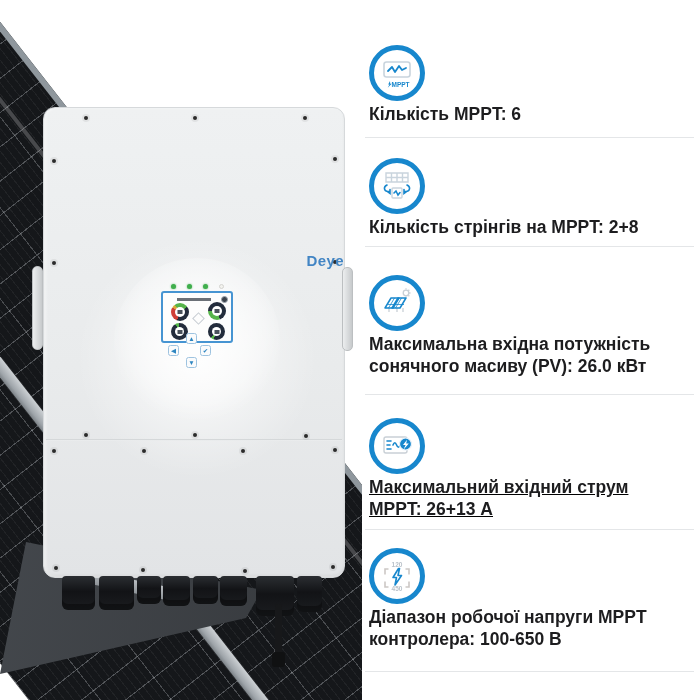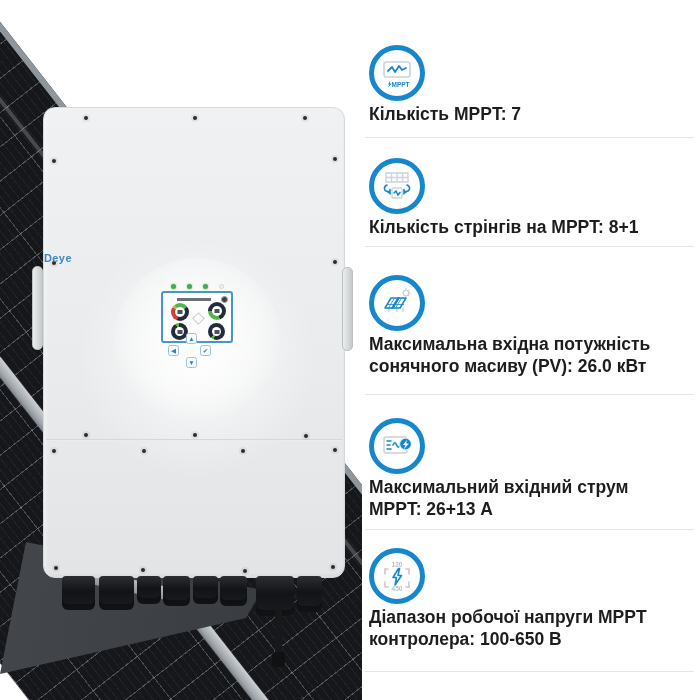--- a/index.html
+++ b/index.html
@@ -43,22 +43,22 @@
 
   .seam { position:absolute; left:2px; right:2px; top:331px; height:2px;
     background:linear-gradient(180deg,#cbced0,#f4f5f6); }
 
   .screw { position:absolute; width:4px; height:4px; background:#2b2b2b; border-radius:50%;
     box-shadow:0 0 0 2px rgba(0,0,0,.06); }
 
   .emboss { position:absolute; left:70px; top:150px; width:166px; height:166px; border-radius:50%;
     background:radial-gradient(circle at 50% 45%, rgba(255,255,255,.95) 0%, rgba(255,255,255,.35) 55%, rgba(255,255,255,0) 72%); }
 
-  .logo { position:absolute; left:0; right:0; top:144px; text-align:left;
-    font-size:11px; font-weight:700; color:#4285c4; letter-spacing:.4px; }
+  .logo { position:absolute; left:0; right:0; top:144px; text-align:right;
+    font-size:15px; font-weight:700; color:#4285c4; letter-spacing:.4px; }
 
   .led { position:absolute; top:176px; width:5px; height:5px; border-radius:50%; }
   .led.green { background:#3fae4c; box-shadow:0 0 2px rgba(63,174,76,.8); }
   .led.white { background:#f2f2ee; border:1px solid #d4d4d0; }
   .led-label { position:absolute; top:184px; width:9px; height:2px; background:#b9bdc2; }
 
   .screen { position:absolute; left:117px; top:183px; width:72px; height:52px;
     background:#fdfdfd; border:2px solid #4694d2; border-radius:3px; }
   .scr-title { position:absolute; left:14px; top:5px; width:34px; height:3px; background:#6b7077; }
   .scr-gear  { position:absolute; right:3px; top:3px; width:7px; height:7px; border-radius:50%;
@@ -93,21 +93,21 @@
     background:#17181a; border-radius:3px; }
   .cable-tip { position:absolute; left:272px; top:652px; width:13px; height:15px;
     background:#101112; border-radius:3px; }
 
   
   .features { position:absolute; left:363px; top:0; width:337px; height:700px; }
   .feature { position:absolute; left:6px; right:8px; }
   .icon-ring { width:56px; height:56px; border:5px solid #1787cd; border-radius:50%;
     background:#fff; display:flex; align-items:center; justify-content:center; margin-bottom:2px; }
   .feature-title { font-size:17.5px; font-weight:700; color:#1d1d1f; line-height:22px; }
-  .f1 { top:45px; }  .f2 { top:158px; } .f3 { top:275px; } .f4 { top:418px; } .f5 { top:548px; }
+  .f1 { top:45px; }  .f2 { top:158px; } .f3 { top:275px; } .f4 { top:418px;text-decoration:underline; } .f5 { top:548px; }
   .f3 .feature-title { max-width:320px; }
   .f4 .feature-title { max-width:285px; }
   .f5 .feature-title { max-width:320px; }
   .divider { position:absolute; left:2px; right:6px; height:1px; background:#e4e6e8; }
   .d1 { top:137px; } .d2 { top:246px; } .d3 { top:394px; } .d4 { top:529px; } .d5 { top:671px; }
 </style>
 </head>
 <body>
 
 <div class="canvas">
@@ -199,39 +199,39 @@
 
     <div class="feature f1">
       <div class="icon-ring">
         <svg width="36" height="36" viewBox="0 0 36 36">
           <rect x="5" y="7" width="26" height="15" rx="2.5" fill="none" stroke="#c9d4dd" stroke-width="1.6"></rect>
           <polyline points="9,16 13,12 16,17 20,11 23,15 27,13" fill="none" stroke="#1787cd" stroke-width="1.8" stroke-linecap="round" stroke-linejoin="round"></polyline>
           <path d="M11,26 l-1.8,3.4 h1.3 l-1.8,3.4 l4,-4 h-1.5 z" fill="#1787cd"></path>
           <text x="21.5" y="32" font-size="6.5" font-weight="bold" fill="#1787cd" text-anchor="middle">MPPT</text>
         </svg>
       </div>
-      <div class="feature-title">Кількість MPPT: 7</div>
+      <div class="feature-title">Кількість MPPT: 6</div>
     </div>
     <div class="divider d1"></div>
 
     <div class="feature f2">
       <div class="icon-ring">
         <svg width="36" height="36" viewBox="0 0 36 36">
           <g fill="none" stroke="#c9d4dd" stroke-width="1.4">
             <path d="M7,5 h22 v9 h-22 z M12.5,5 v9 M18,5 v9 M23.5,5 v9 M7,9.5 h22"></path>
             <rect x="13" y="20" width="10" height="10" rx="1"></rect>
           </g>
           <g fill="none" stroke="#1787cd" stroke-width="1.6" stroke-linecap="round">
             <path d="M8,17 c-3.5,1.5 -3.5,5.5 0.5,6.5 h2.5 M11,21.5 v4 l-2.5,-1.8"></path>
             <path d="M28,17 c3.5,1.5 3.5,5.5 -0.5,6.5 h-2.5 M25,21.5 v4 l2.5,-1.8"></path>
             <polyline points="15,25 17,23 19,27 21,24.5"></polyline>
           </g>
         </svg>
       </div>
-      <div class="feature-title">Кількість стрінгів на MPPT: 8+1</div>
+      <div class="feature-title">Кількість стрінгів на MPPT: 2+8</div>
     </div>
     <div class="divider d2"></div>
 
     <div class="feature f3">
       <div class="icon-ring">
         <svg width="36" height="36" viewBox="0 0 36 36">
           <g fill="none" stroke="#c9d0d6" stroke-width="1.3">
             <circle cx="27" cy="8" r="2.8"></circle>
             <path d="M27,3.2 v1.4 M27,11.4 v1.4 M31.5,8 h-1.4 M30.3,4.7 l-1,1 M30.3,11.3 l-1,-1"></path>
             <path d="M10,23 v4 M18,23 v4 M24,23 v4"></path>

